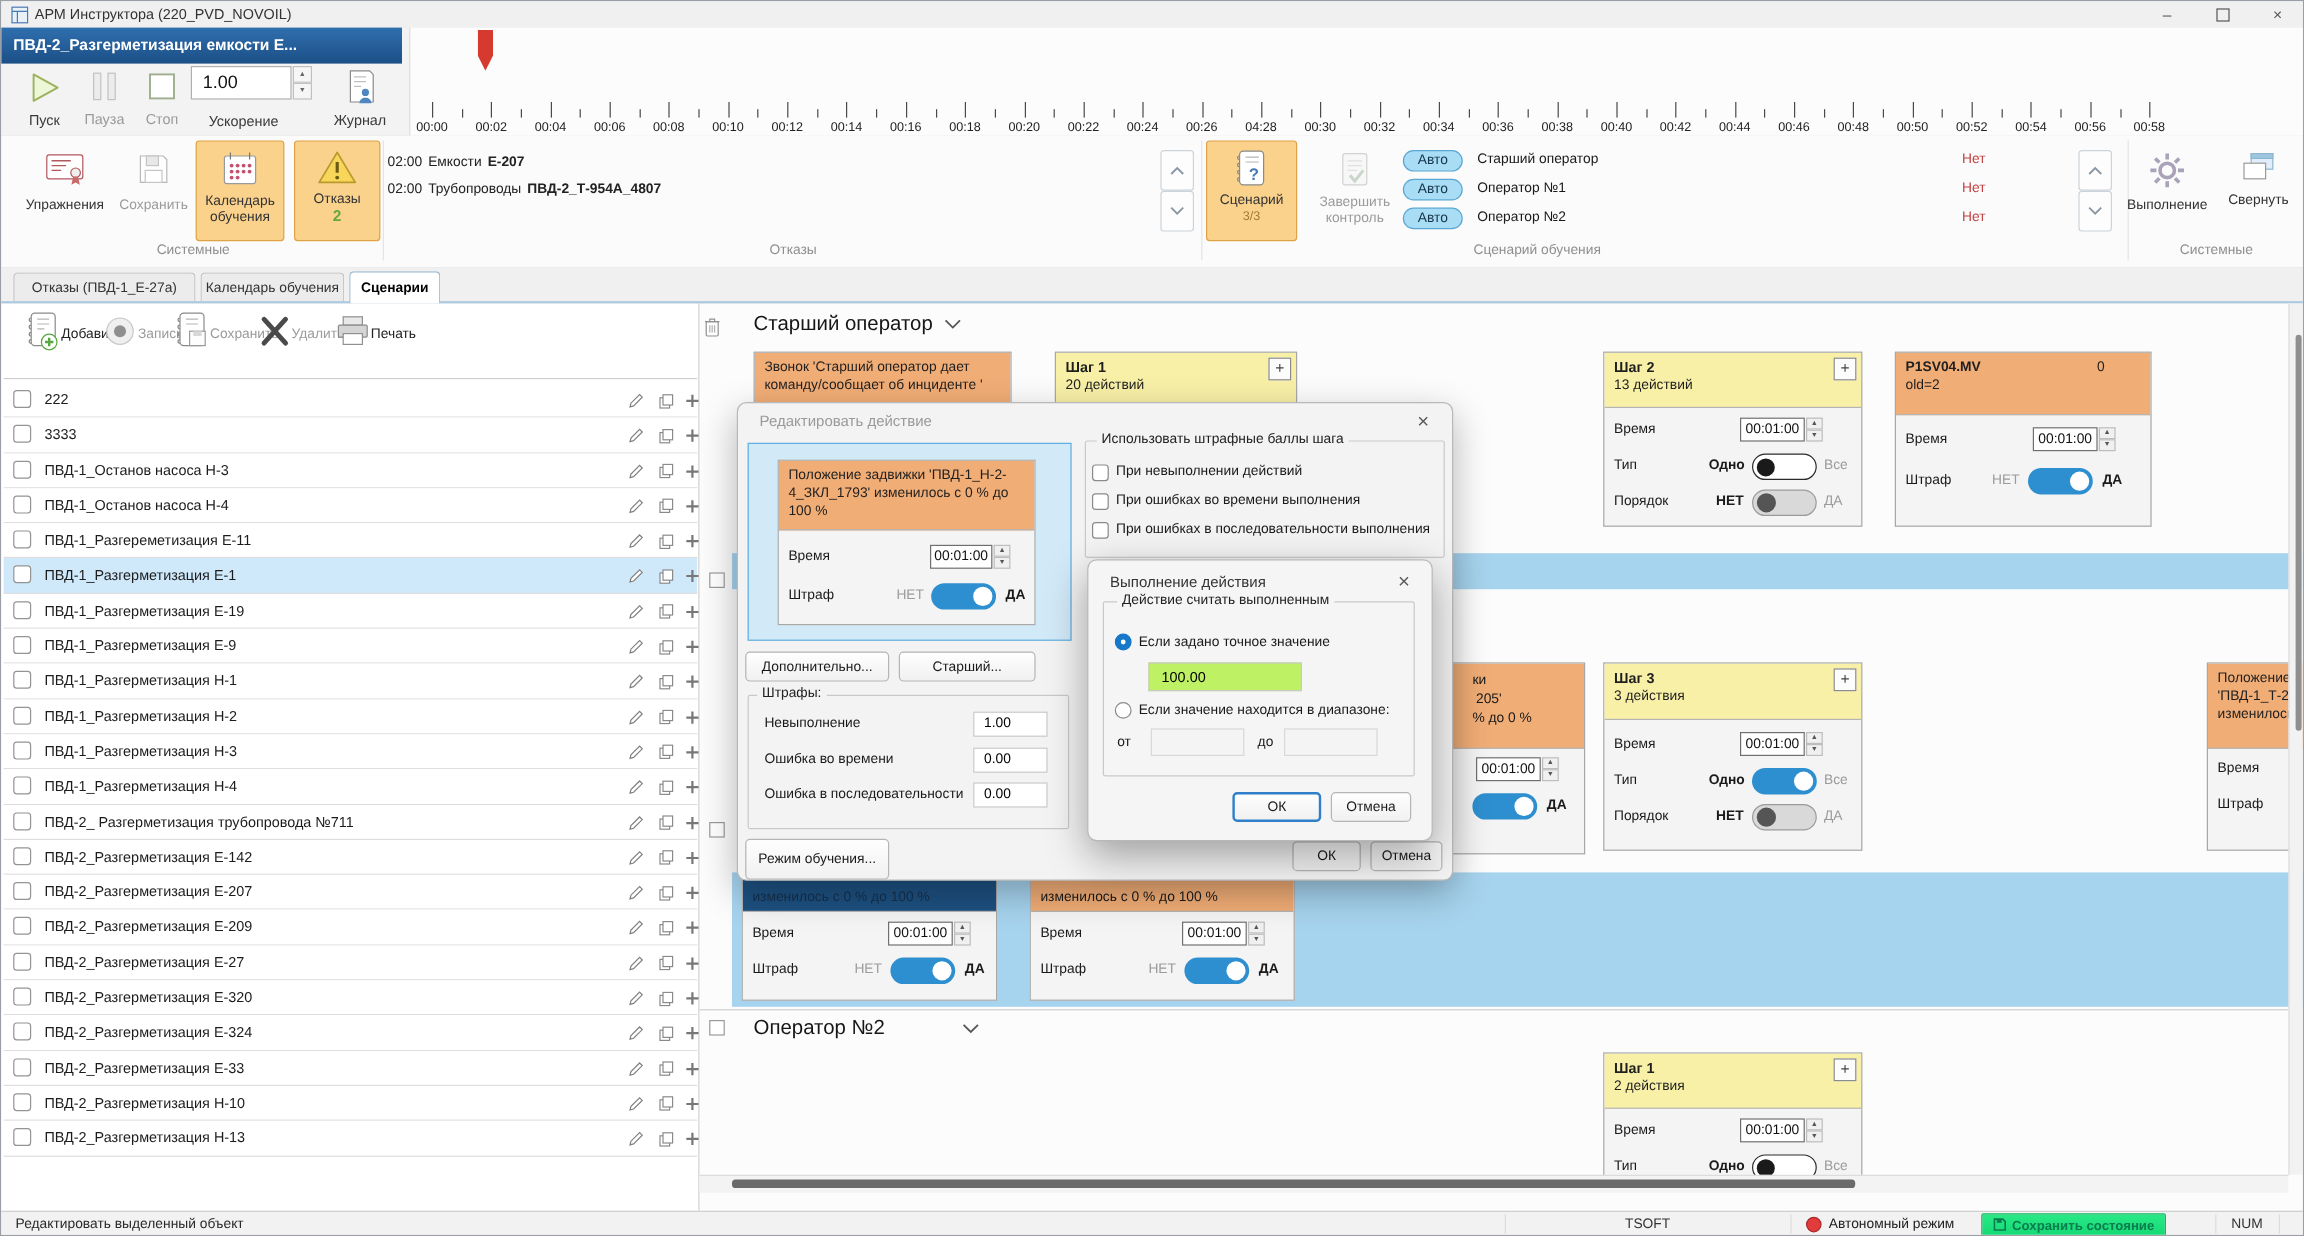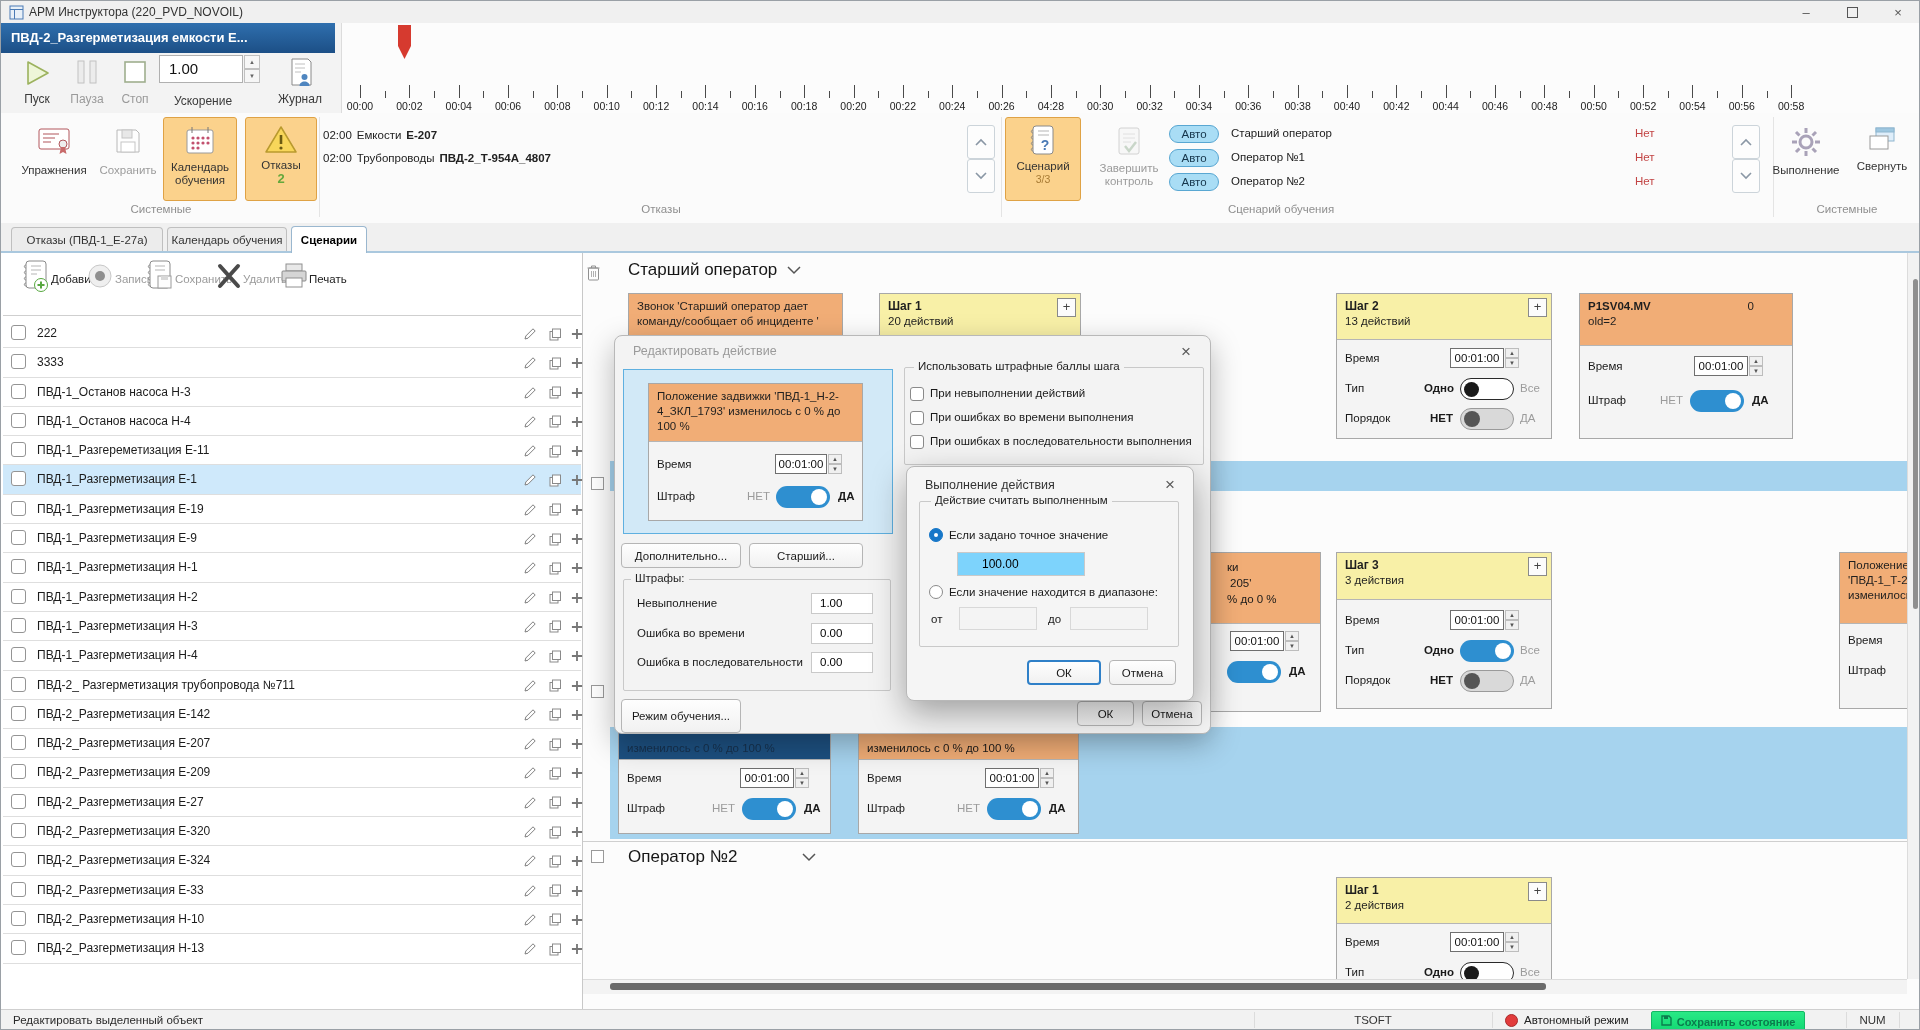--- a/index.html
+++ b/index.html
@@ -1181,21 +1181,21 @@
   <div class="wbtn" style="left:1076px;top:700px;width:57px;height:25px;z-index:11">ОК</div>
   <div class="wbtn" style="left:1141px;top:700px;width:60px;height:25px;z-index:11">Отмена</div>
 
   <div class="dlg" style="left:905px;top:465px;width:286px;height:233px;z-index:20;background:#f5f5f5;box-shadow:0 12px 34px rgba(0,0,0,.35)">
     <span class="dtitle" style="left:18px;top:11px;color:#333">Выполнение действия</span>
     <span class="dclose" style="left:258px;top:9px">×</span>
     <div class="gb" style="left:12px;top:34px;width:258px;height:144px"></div>
     <span class="gbl" style="left:24px;top:27px;background:#f5f5f5">Действие считать выполненным</span>
     <span class="radio sel" style="left:22px;top:61px"></span>
     <span class="lb" style="left:42px;top:62px">Если задано точное значение</span>
-    <div class="abs" style="left:50px;top:85px;width:128px;height:24px;background:#7dd3fc;border:1px solid #c9c9c9;font-size:12px;line-height:22px;padding-left:24px;box-sizing:border-box">100.00</div>
+    <div class="abs" style="left:50px;top:85px;width:128px;height:24px;background:#bef264;border:1px solid #c9c9c9;font-size:12px;line-height:22px;padding-left:10px;box-sizing:border-box">100.00</div>
     <span class="radio" style="left:22px;top:118px"></span>
     <span class="lb" style="left:42px;top:119px">Если значение находится в диапазоне:</span>
     <span class="lb" style="left:24px;top:146px">от</span>
     <div class="abs" style="left:52px;top:140px;width:78px;height:23px;background:#f4f4f4;border:1px solid #d8d8d8;box-sizing:border-box"></div>
     <span class="lb" style="left:141px;top:146px">до</span>
     <div class="abs" style="left:163px;top:140px;width:78px;height:23px;background:#f4f4f4;border:1px solid #d8d8d8;box-sizing:border-box"></div>
     <div class="wbtn primary" style="left:120px;top:193px;width:74px;height:25px">ОК</div>
     <div class="wbtn" style="left:202px;top:193px;width:67px;height:25px">Отмена</div>
   </div>
 

